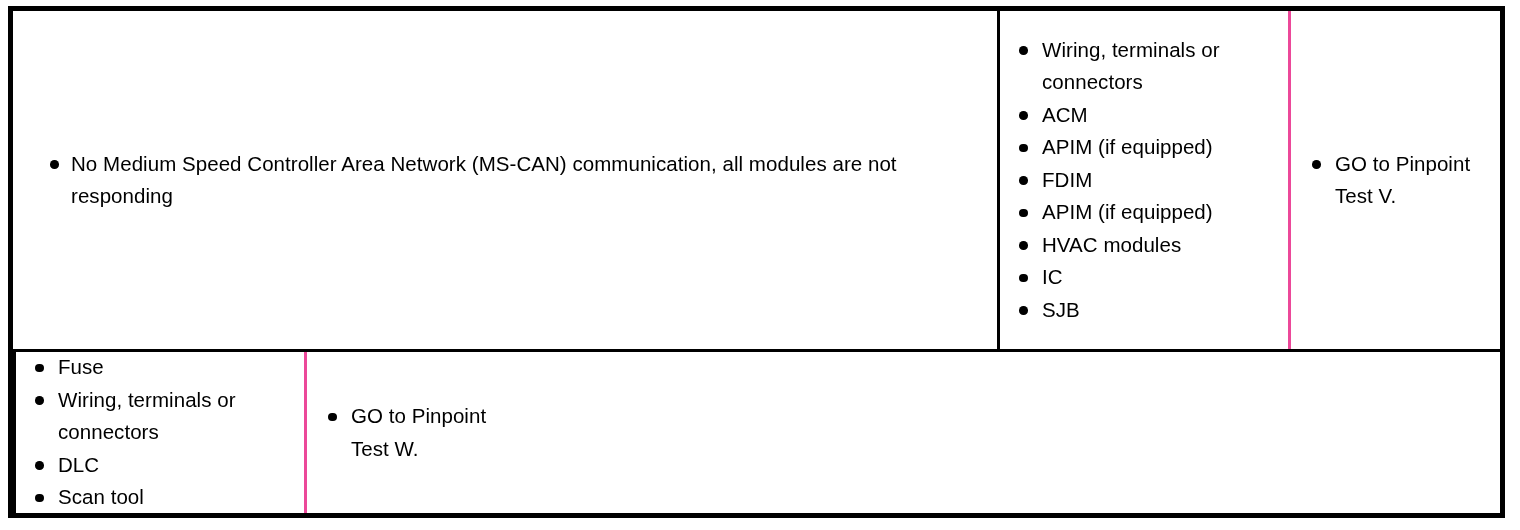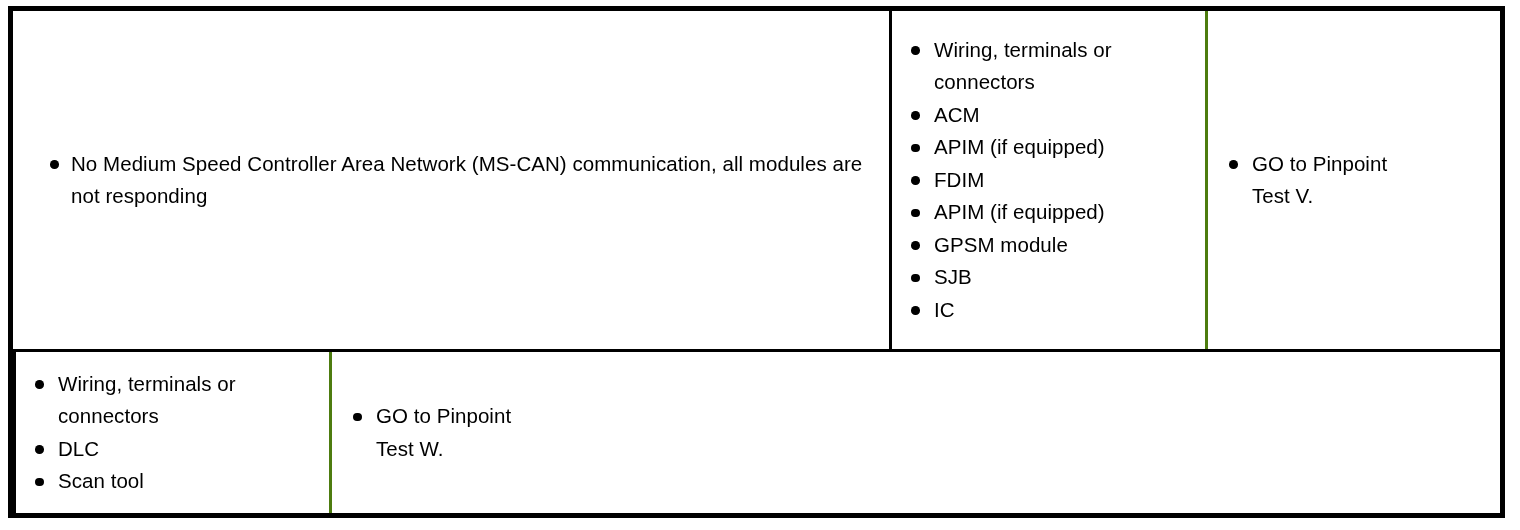--- a/index.html
+++ b/index.html
@@ -41,33 +41,33 @@
   }
   .row-1 { height: 338px; }
   .row-2 { height: 164px; border-top: 3px solid #000000; }
 
   .cell {
     box-sizing: border-box;
     position: relative;
     overflow: hidden;
   }
   .col-condition {
-    width: 876px;
+    width: 984px;
     display: flex;
     align-items: center;
   }
   .col-sources {
-    width: 316px;
+    width: 291px;
     border-left: 3px solid #000000;
     display: flex;
     align-items: center;
   }
   .col-action {
     width: 210px;
-    border-left: 3px solid #4d7c0f;
+    border-left: 3px solid #ec4899;
     display: flex;
     align-items: center;
   }
 
   ul.bullets {
     list-style: none;
     margin: 0;
     padding: 0;
     width: 100%;
   }
@@ -115,35 +115,36 @@
           <li>No Medium Speed Controller Area Network (MS-CAN) communication, all modules are not responding</li>
         </ul>
       </div>
       <div class="cell col-sources">
         <ul class="bullets">
           <li>Wiring, terminals or connectors</li>
           <li>ACM</li>
           <li>APIM (if equipped)</li>
           <li>FDIM</li>
           <li>APIM (if equipped)</li>
-          <li>GPSM module</li>
+          <li>HVAC modules</li>
+          <li>IC</li>
           <li>SJB</li>
-          <li>IC</li>
         </ul>
       </div>
       <div class="cell col-action">
         <ul class="bullets">
           <li>GO to Pinpoint Test V.</li>
         </ul>
       </div>
     </div>
 
     <div class="row row-2">
       <div class="cell col-sources">
         <ul class="bullets">
+          <li>Fuse</li>
           <li>Wiring, terminals or connectors</li>
           <li>DLC</li>
           <li>Scan tool</li>
         </ul>
       </div>
       <div class="cell col-action">
         <ul class="bullets">
           <li>GO to Pinpoint Test W.</li>
         </ul>
       </div>

